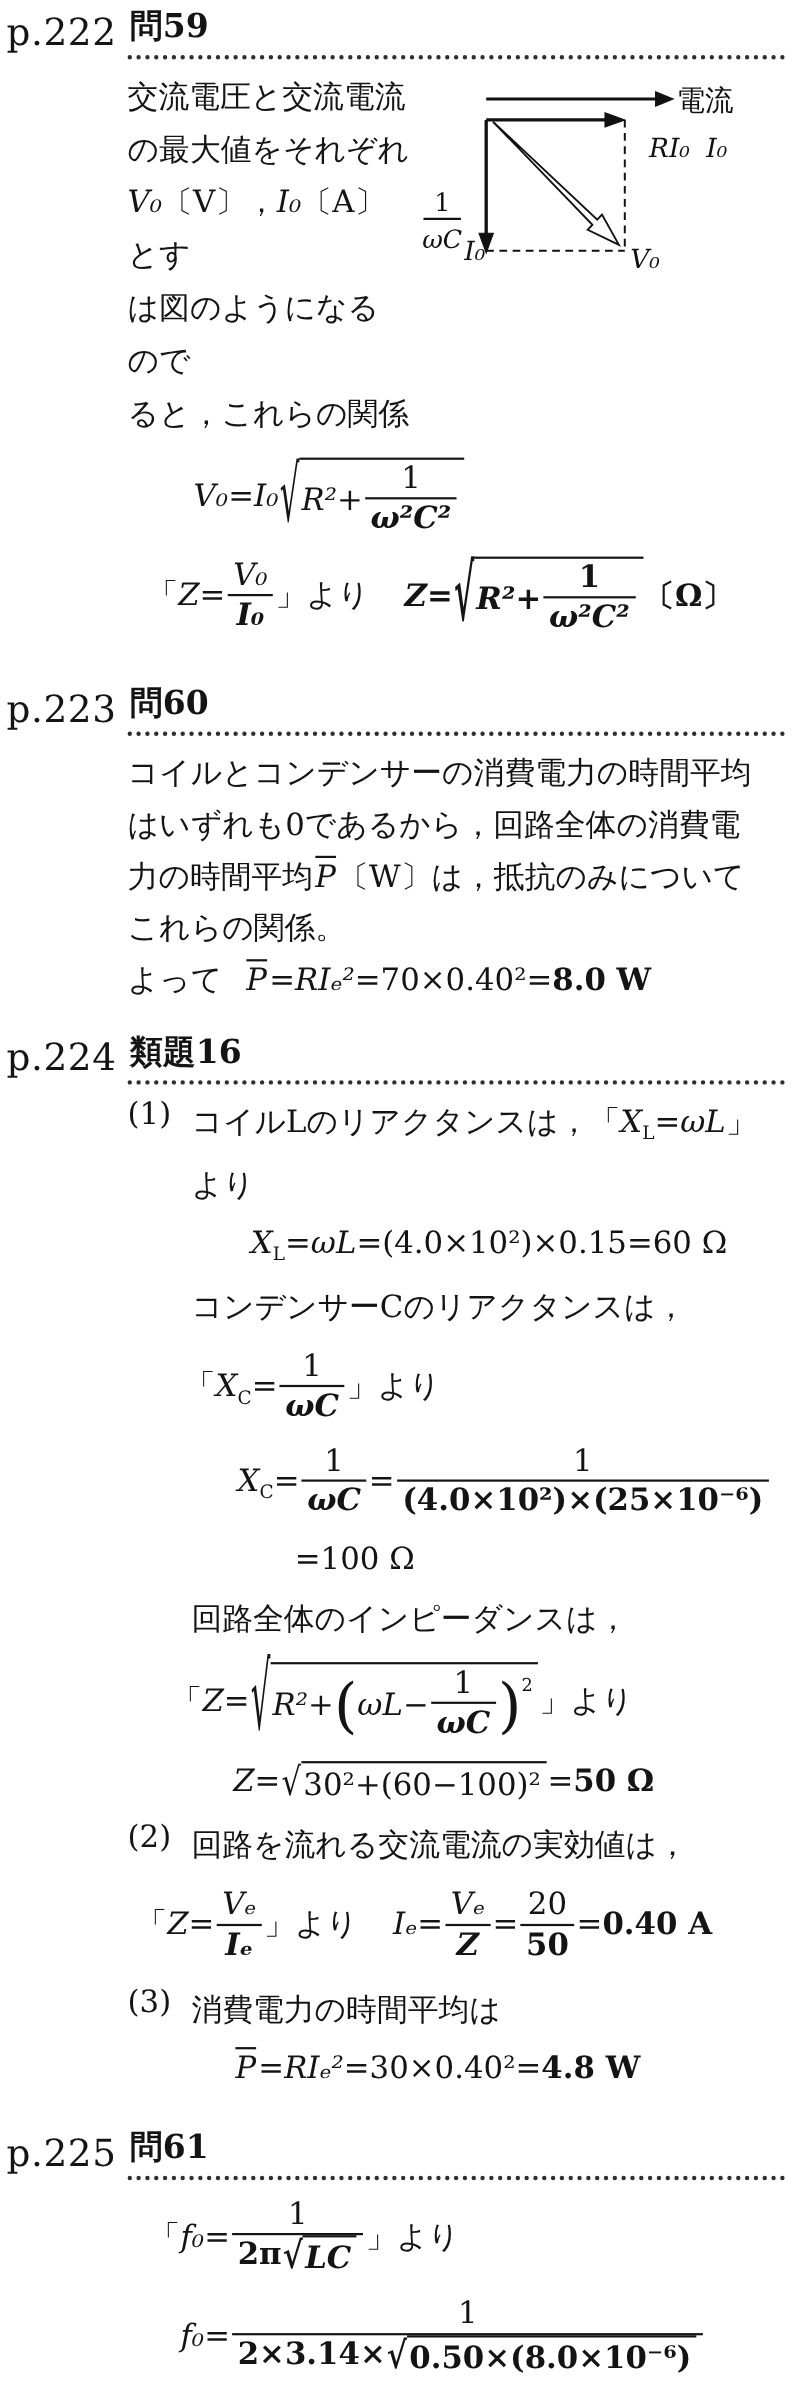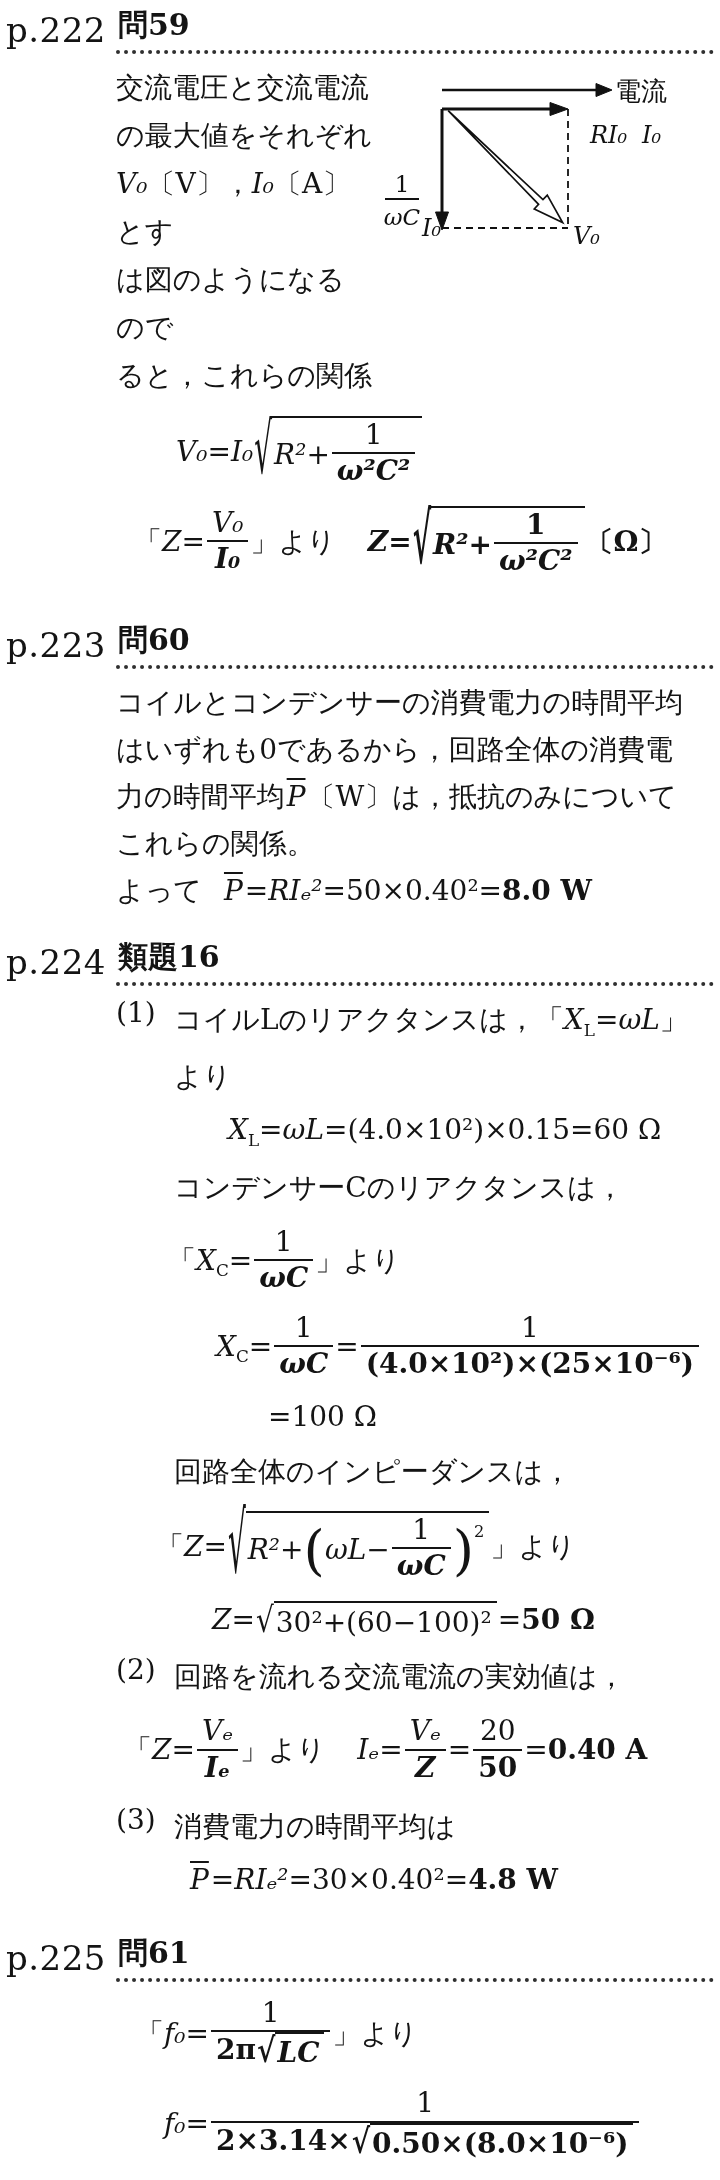--- a/index.html
+++ b/index.html
@@ -122,21 +122,21 @@
   </section>
 
   <section class="sec">
     <div class="ref">p.223</div>
     <div class="content">
       <h2 class="head">問60</h2>
       <p class="t">コイルとコンデンサーの消費電力の時間平均</p>
       <p class="t">はいずれも0であるから，回路全体の消費電</p>
       <p class="t"><span class="up">力の時間平均</span><span class="mi ol">P</span><span class="up">〔W〕は，抵抗のみについて</span></p>
       <p class="t">これらの関係。</p>
-      <p class="t"><span class="up">よって</span><span class="gap2"></span><span class="mi ol">P</span><span class="up">=</span><span class="mi">RIₑ²</span><span class="up">=50×0.40²=</span><span class="b up">8.0 W</span></p>
+      <p class="t"><span class="up">よって</span><span class="gap2"></span><span class="mi ol">P</span><span class="up">=</span><span class="mi">RIₑ²</span><span class="up">=70×0.40²=</span><span class="b up">8.0 W</span></p>
     </div>
   </section>
 
   <section class="sec">
     <div class="ref">p.224</div>
     <div class="content">
       <h2 class="head">類題16</h2>
 
       <div class="item">
         <span class="ilbl up">(1)</span>
@@ -203,21 +203,21 @@
           </span><span class="up">=</span><span class="frac">
             <span class="num up">20</span>
             <span class="den up">50</span>
           </span><span class="up">=</span><span class="b up">0.40 A</span>
       </div>
 
       <div class="item">
         <span class="ilbl up">(3)</span>
         <p class="t ibody">消費電力の時間平均は</p>
       </div>
-      <div class="formula" style="margin-left:72px">
+      <div class="formula" style="margin-left:96px">
         <span class="mi ol">P</span><span class="up">=</span><span class="mi">RIₑ²</span><span class="up">=30×0.40²=</span><span class="b up">4.8 W</span>
       </div>
     </div>
   </section>
 
   <section class="sec">
     <div class="ref">p.225</div>
     <div class="content">
       <h2 class="head">問61</h2>
       <div class="formula tallrow" style="margin-left:20px">

